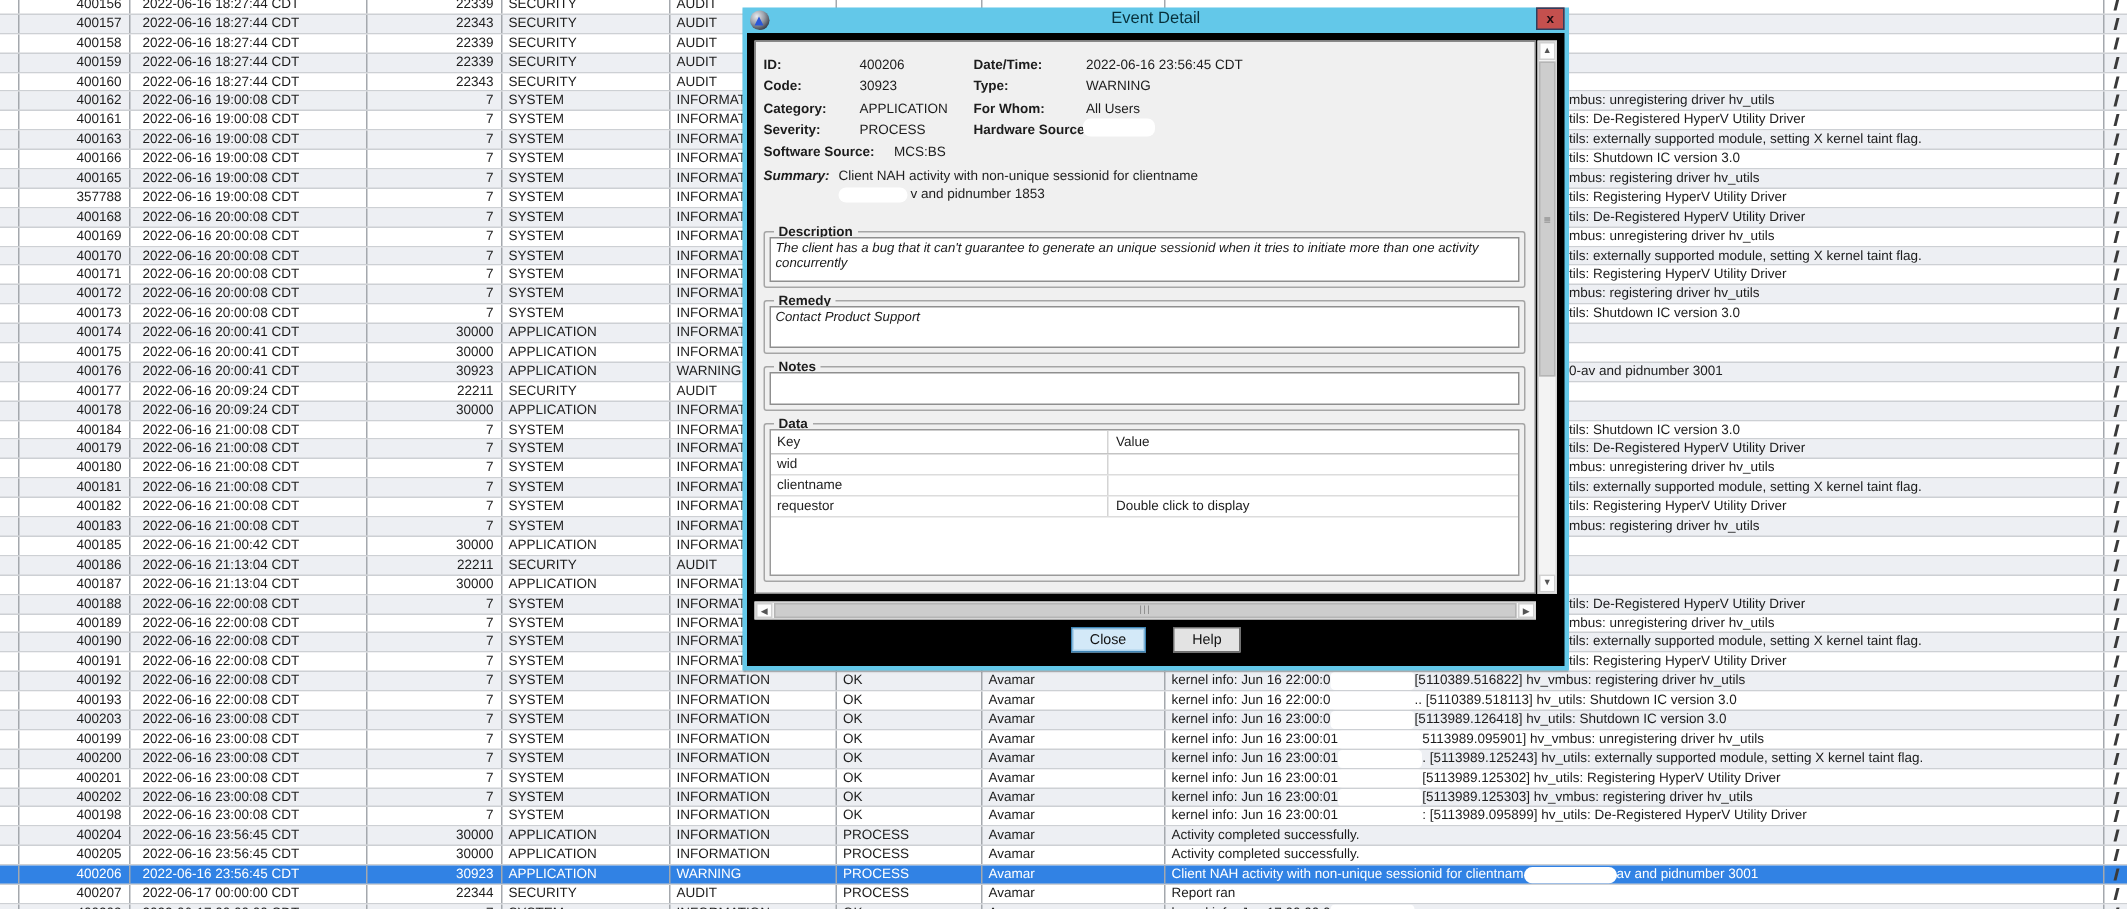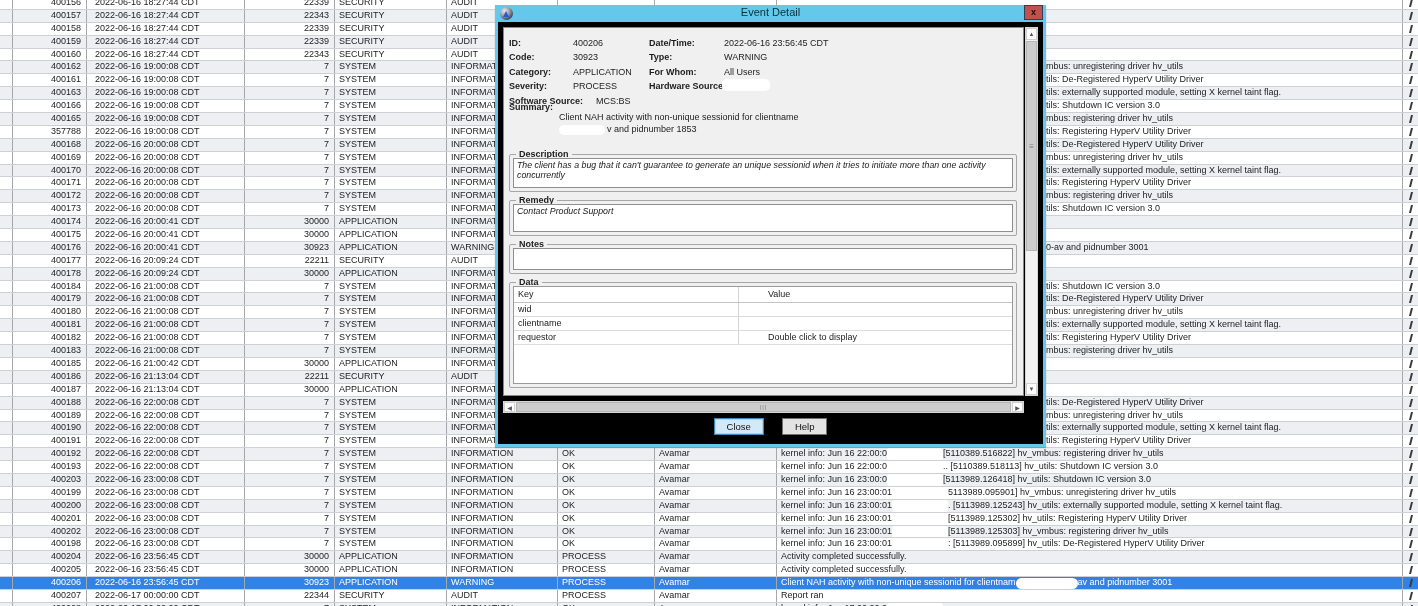--- a/index.html
+++ b/index.html
@@ -46,35 +46,35 @@
   .fl1{left:5px;top:24px}.fv1{left:69px;top:24px}
   .fl2{left:5px;top:38.5px}.fv2{left:69px;top:38.5px}
   .fl3{left:5px;top:53px}.fv3{left:69px;top:53px}
   .fl4{left:5px;top:67.5px}.fv4{left:92px;top:67.5px}
   .fl5{left:145px;top:10px}.fv5{left:220px;top:10px}
   .fl6{left:145px;top:24px}.fv6{left:220px;top:24px}
   .fl7{left:145px;top:38.5px}.fv7{left:220px;top:38.5px}
   .fl8{left:145px;top:53px}
   .blob{display:inline-block;background:#fff;border-radius:5px;}
   .blob-hw{position:absolute;left:218px;top:51px;width:48px;height:12px;}
-  .sum-l{left:5px;top:74px;}
+  .sum-l{left:5px;top:84px;font-style:italic;}
   .sum1{left:55px;top:84px;}
   .sum2{position:absolute;left:55px;top:96px;font-size:9px;white-space:nowrap;}
   .sum2 .blob{width:46px;height:10px;vertical-align:middle;margin-right:2px;}
   .grp{position:absolute;left:5px;width:508px;border:1px solid #a6a6a6;border-radius:2px;box-sizing:border-box;}
   .grp>.glabel{position:absolute;top:-6px;left:6px;background:#f0f0f0;padding:0 3px;font-weight:bold;font-size:9px;}
   .g-desc{top:126px;height:38px;}
   .g-remedy{top:172px;height:36px;}
   .g-notes{top:216px;height:30px;}
   .g-data{top:254px;height:106px;}
   .inset{position:absolute;left:3px;right:3px;top:3px;bottom:3px;background:#fff;border:1px solid #8f8f8f;
          font-size:8.8px;line-height:10px;padding:1px 3px;color:#1a1a1a;box-sizing:border-box;overflow:hidden;font-style:italic;}
   .dtbl{position:absolute;left:3px;right:3px;top:3px;bottom:3px;background:#fff;border:1px solid #9a9a9a;
         font-size:9px;box-sizing:border-box;overflow:hidden;}
-  .drow{display:flex;height:13px;line-height:13px;border-bottom:1px solid #dcdcdc;gap:24px;}
+  .drow{display:flex;height:13px;line-height:13px;border-bottom:1px solid #dcdcdc;}
   .dhead{height:15px;line-height:15px;border-bottom:1px solid #c4c4c4;}
   .dk{width:225px;border-right:1px solid #d4d4d4;padding-left:4px;box-sizing:border-box;overflow:hidden;white-space:nowrap;}
   .dv{flex:1;padding-left:5px;overflow:hidden;white-space:nowrap;}
   
   .vsb{position:absolute;left:527px;top:5px;width:13px;height:369px;background:#f3f3f3;border:1px solid #d6d6d6;box-sizing:border-box;}
   .sbtn{position:absolute;left:0;width:11px;height:12px;background:#fdfdfd;border:1px solid #d0d0d0;box-sizing:border-box;
         font-size:6px;line-height:10px;text-align:center;color:#555;}
   .vsb .up{top:0;}
   .vsb .down{bottom:0;}
   .vthumb{position:absolute;left:0;top:13px;width:11px;height:210px;background:#cdcdcd;border:1px solid #b5b5b5;box-sizing:border-box;

